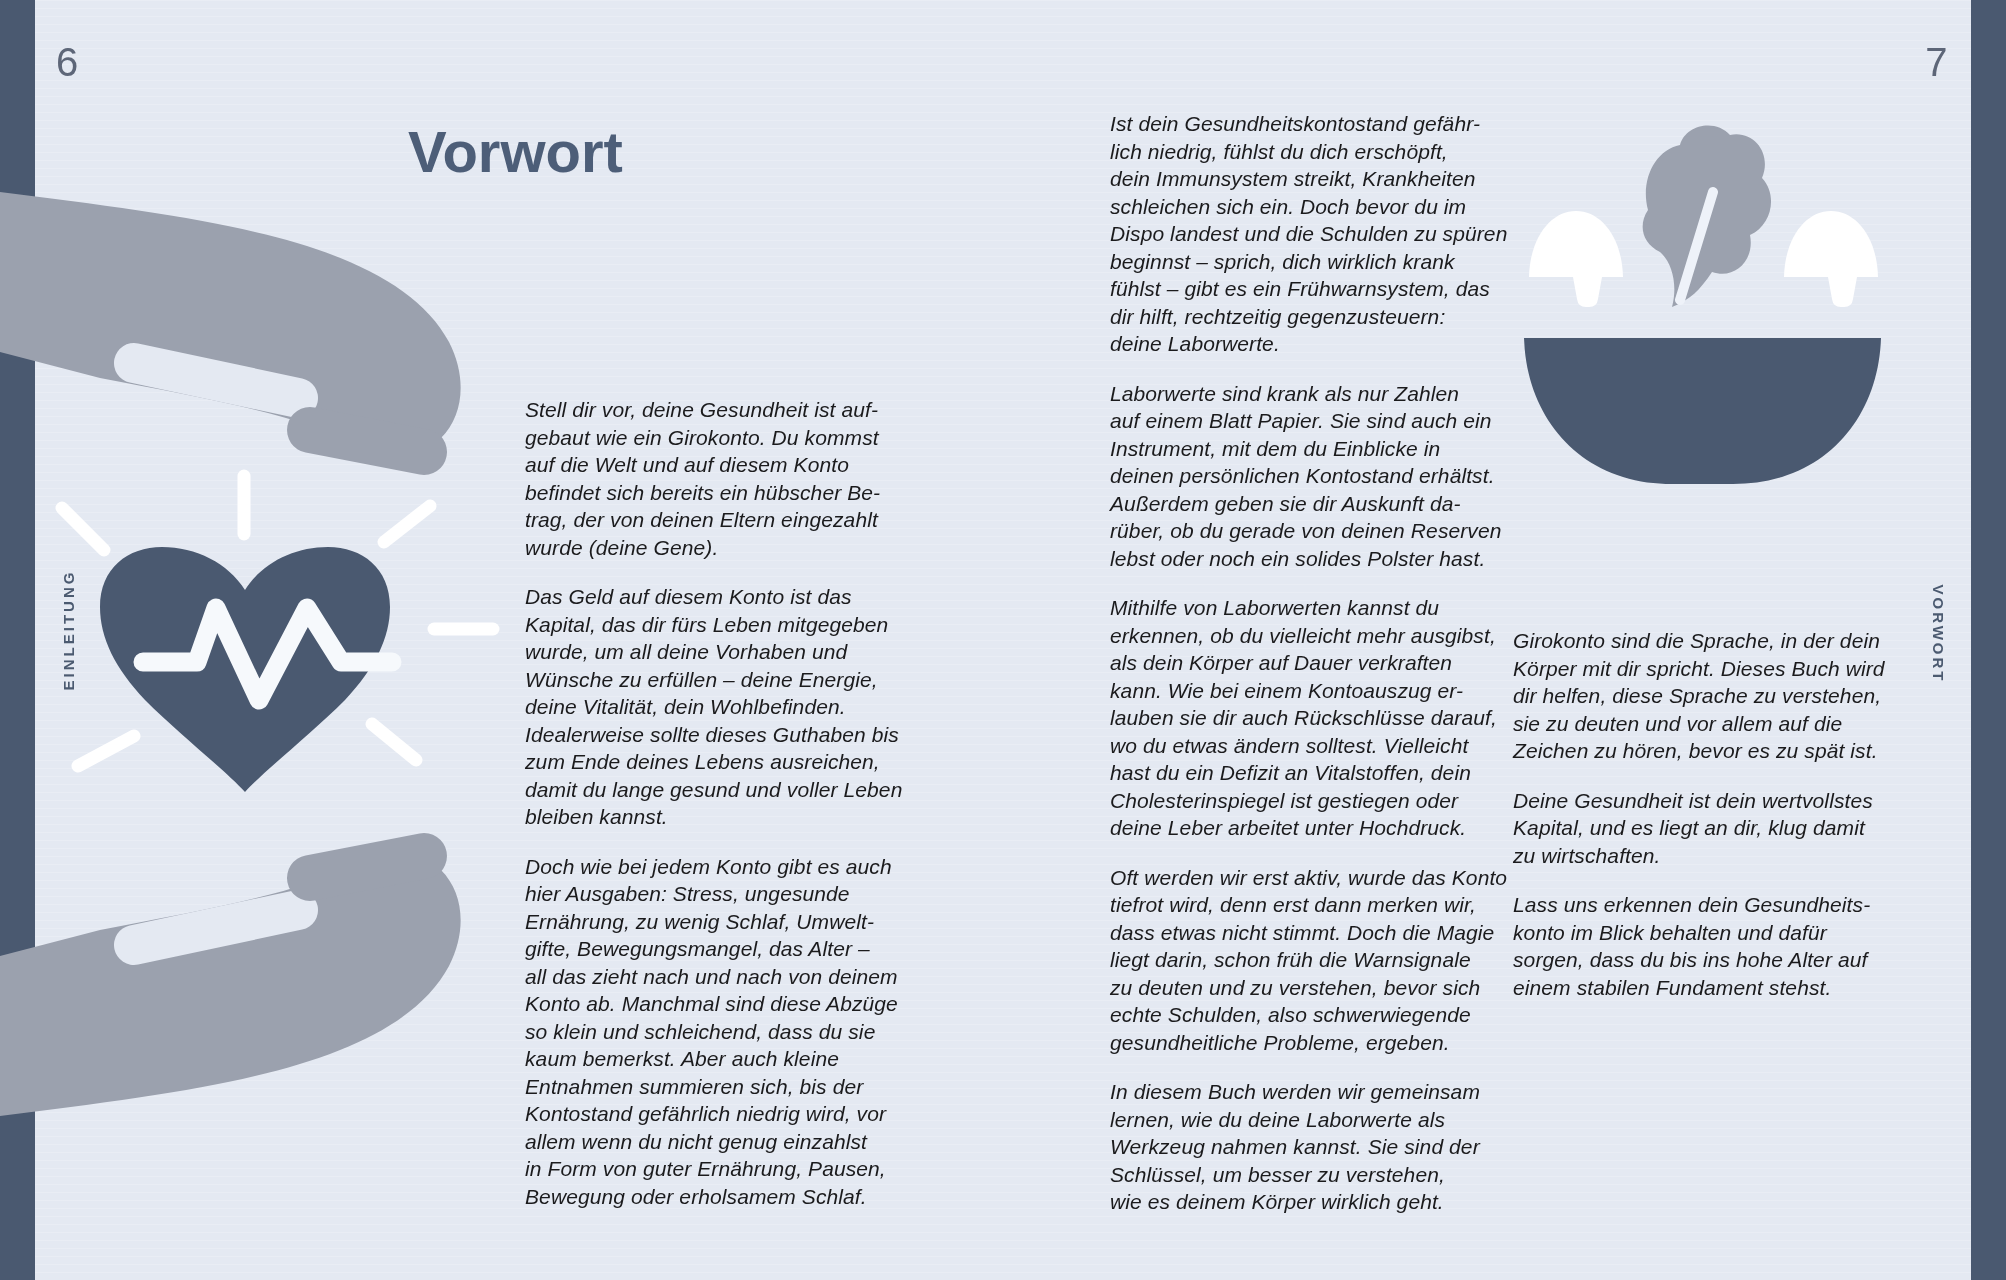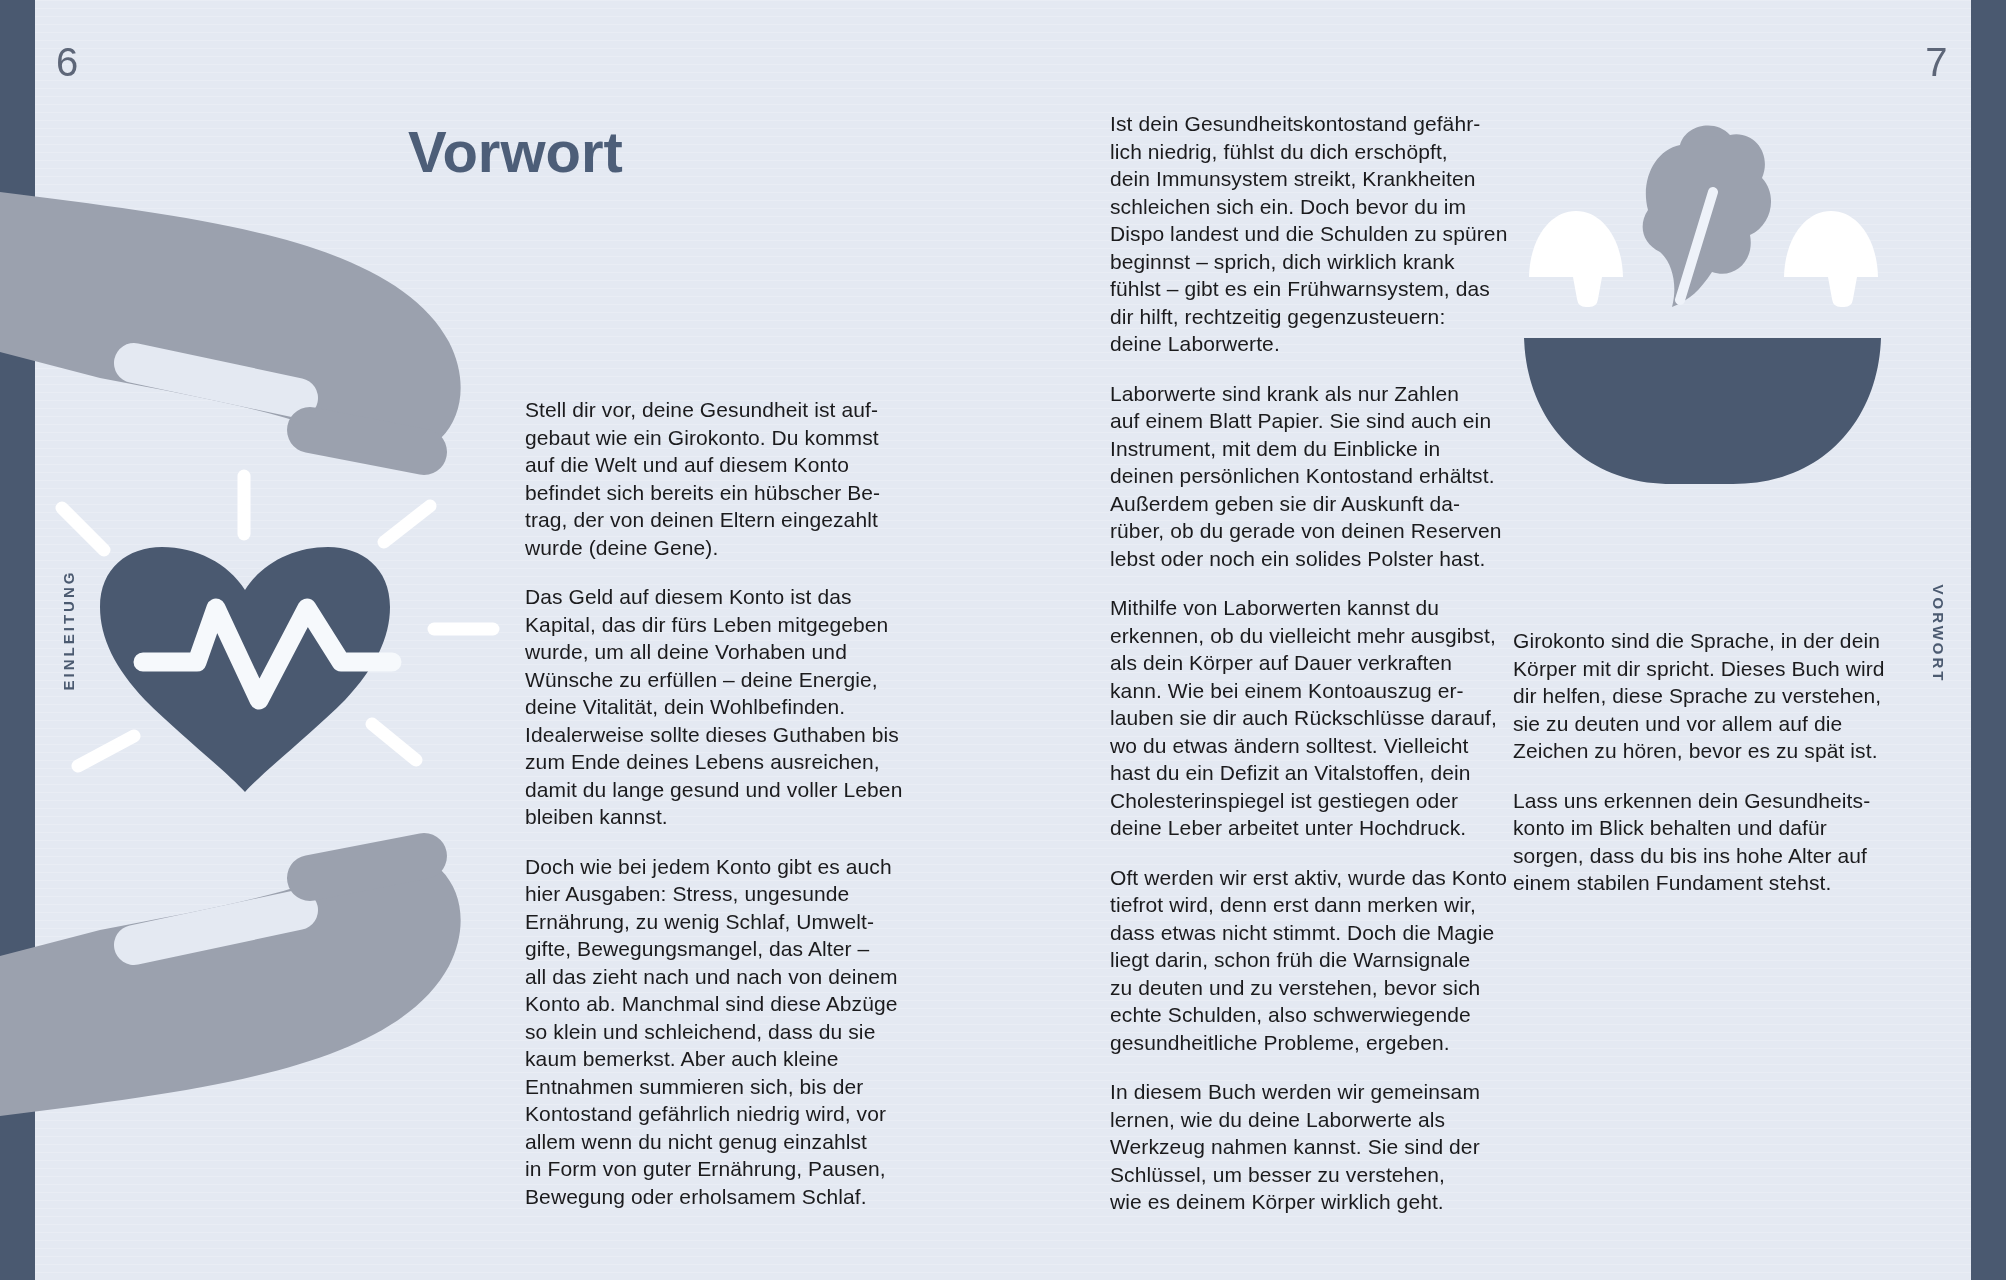--- a/index.html
+++ b/index.html
@@ -23,21 +23,21 @@
   .vlabel{
     position:absolute;font-size:15px;font-weight:700;letter-spacing:3px;
     color:#4b5a70;white-space:nowrap;
   }
   .vlabel-left{left:68px;top:630px;transform:translate(-50%,-50%) rotate(-90deg);}
   .vlabel-right{left:1938px;top:634px;transform:translate(-50%,-50%) rotate(90deg);}
   .title{
     position:absolute;left:408px;top:118px;margin:0;
     font-size:58px;font-weight:700;color:#4d5e78;letter-spacing:0px;
   }
-  .col{position:absolute;width:440px;color:#1b1b1d;}
+  .col{position:absolute;width:440px;color:#1b1b1d;font-style:italic;}
   .col p{
     margin:0 0 22px 0;font-size:21px;line-height:27.5px;
     white-space:pre-line;letter-spacing:0.1px;
   }
   .col-1{left:525px;top:396px;}
   .col-2{left:1110px;top:110px;}
   .col-3{left:1513px;top:627px;}
   .art{position:absolute;left:0;top:0;pointer-events:none;}
 </style>
 </head>
@@ -211,19 +211,22 @@
 Schlüssel, um besser zu verstehen,
 wie es deinem Körper wirklich geht.</p>
   </div>
 
   <div class="col col-3">
     <p>Girokonto sind die Sprache, in der dein
 Körper mit dir spricht. Dieses Buch wird
 dir helfen, diese Sprache zu verstehen,
 sie zu deuten und vor allem auf die
 Zeichen zu hören, bevor es zu spät ist.</p>
+    <p>Deine Gesundheit ist dein wertvollstes
+Kapital, und es liegt an dir, klug damit
+zu wirtschaften.</p>
     <p>Lass uns erkennen dein Gesundheits-
 konto im Blick behalten und dafür
 sorgen, dass du bis ins hohe Alter auf
 einem stabilen Fundament stehst.</p>
   </div>
 
 </div>
 
 </body></html>

